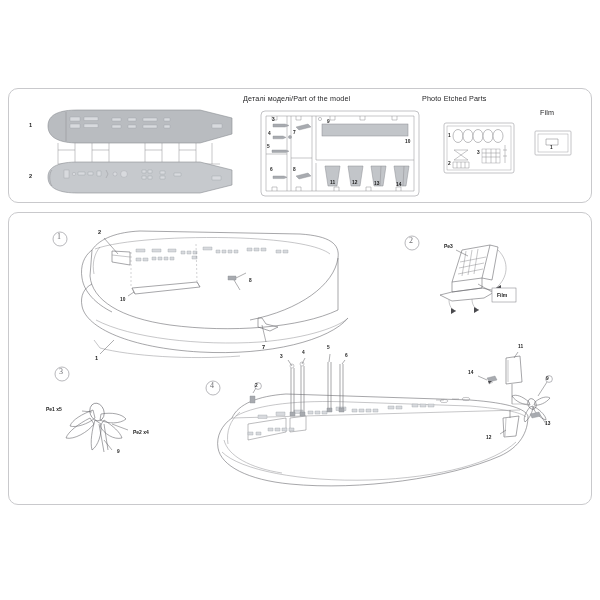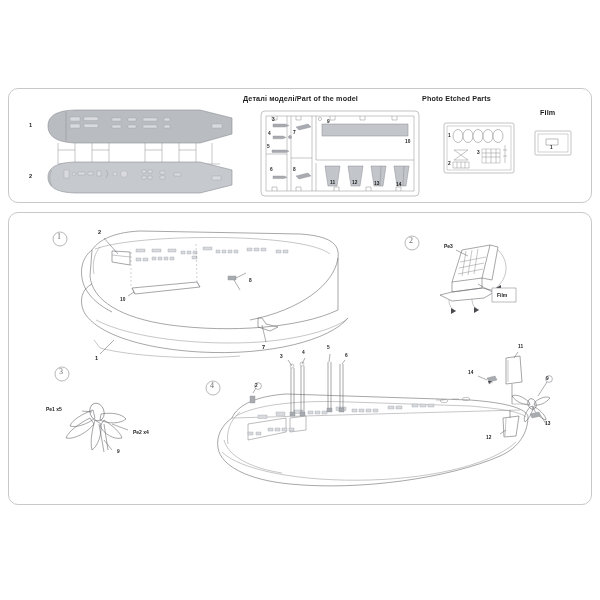--- a/index.html
+++ b/index.html
@@ -43,21 +43,21 @@
     position: absolute;
     left: 0;
     top: 0;
     width: 600px;
     height: 600px;
     pointer-events: none;
   }
   .hdr {
     position: absolute;
     font-size: 7.2px;
-    font-weight: bold;
+    font-weight: normal;
     color: #1d1d1f;
     white-space: nowrap;
     letter-spacing: 0.02em;
   }
   #hdr-parts { left: 243px; top: 94px; }
   #hdr-pe    { left: 422px; top: 94px; }
   #hdr-film  { left: 540px; top: 108px; }
   .num {
     position: absolute;
     font-size: 5.6px;

